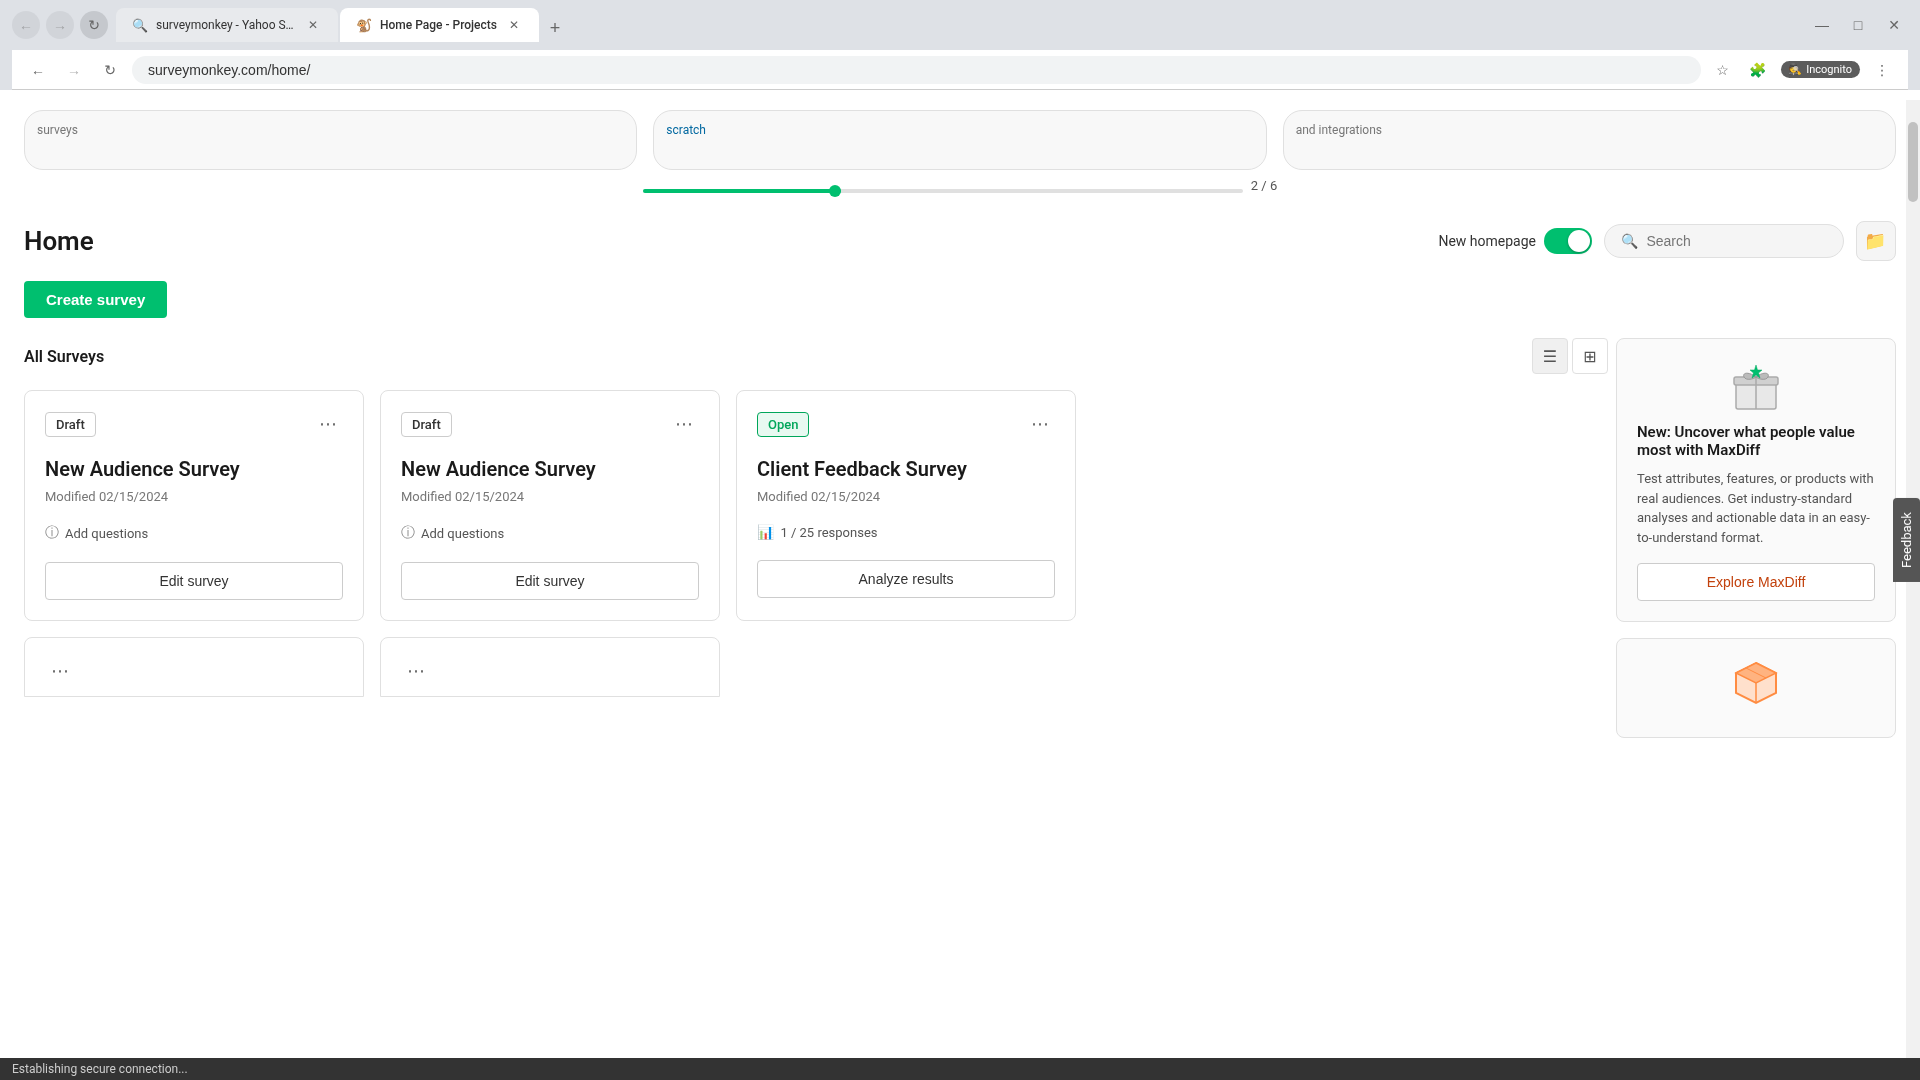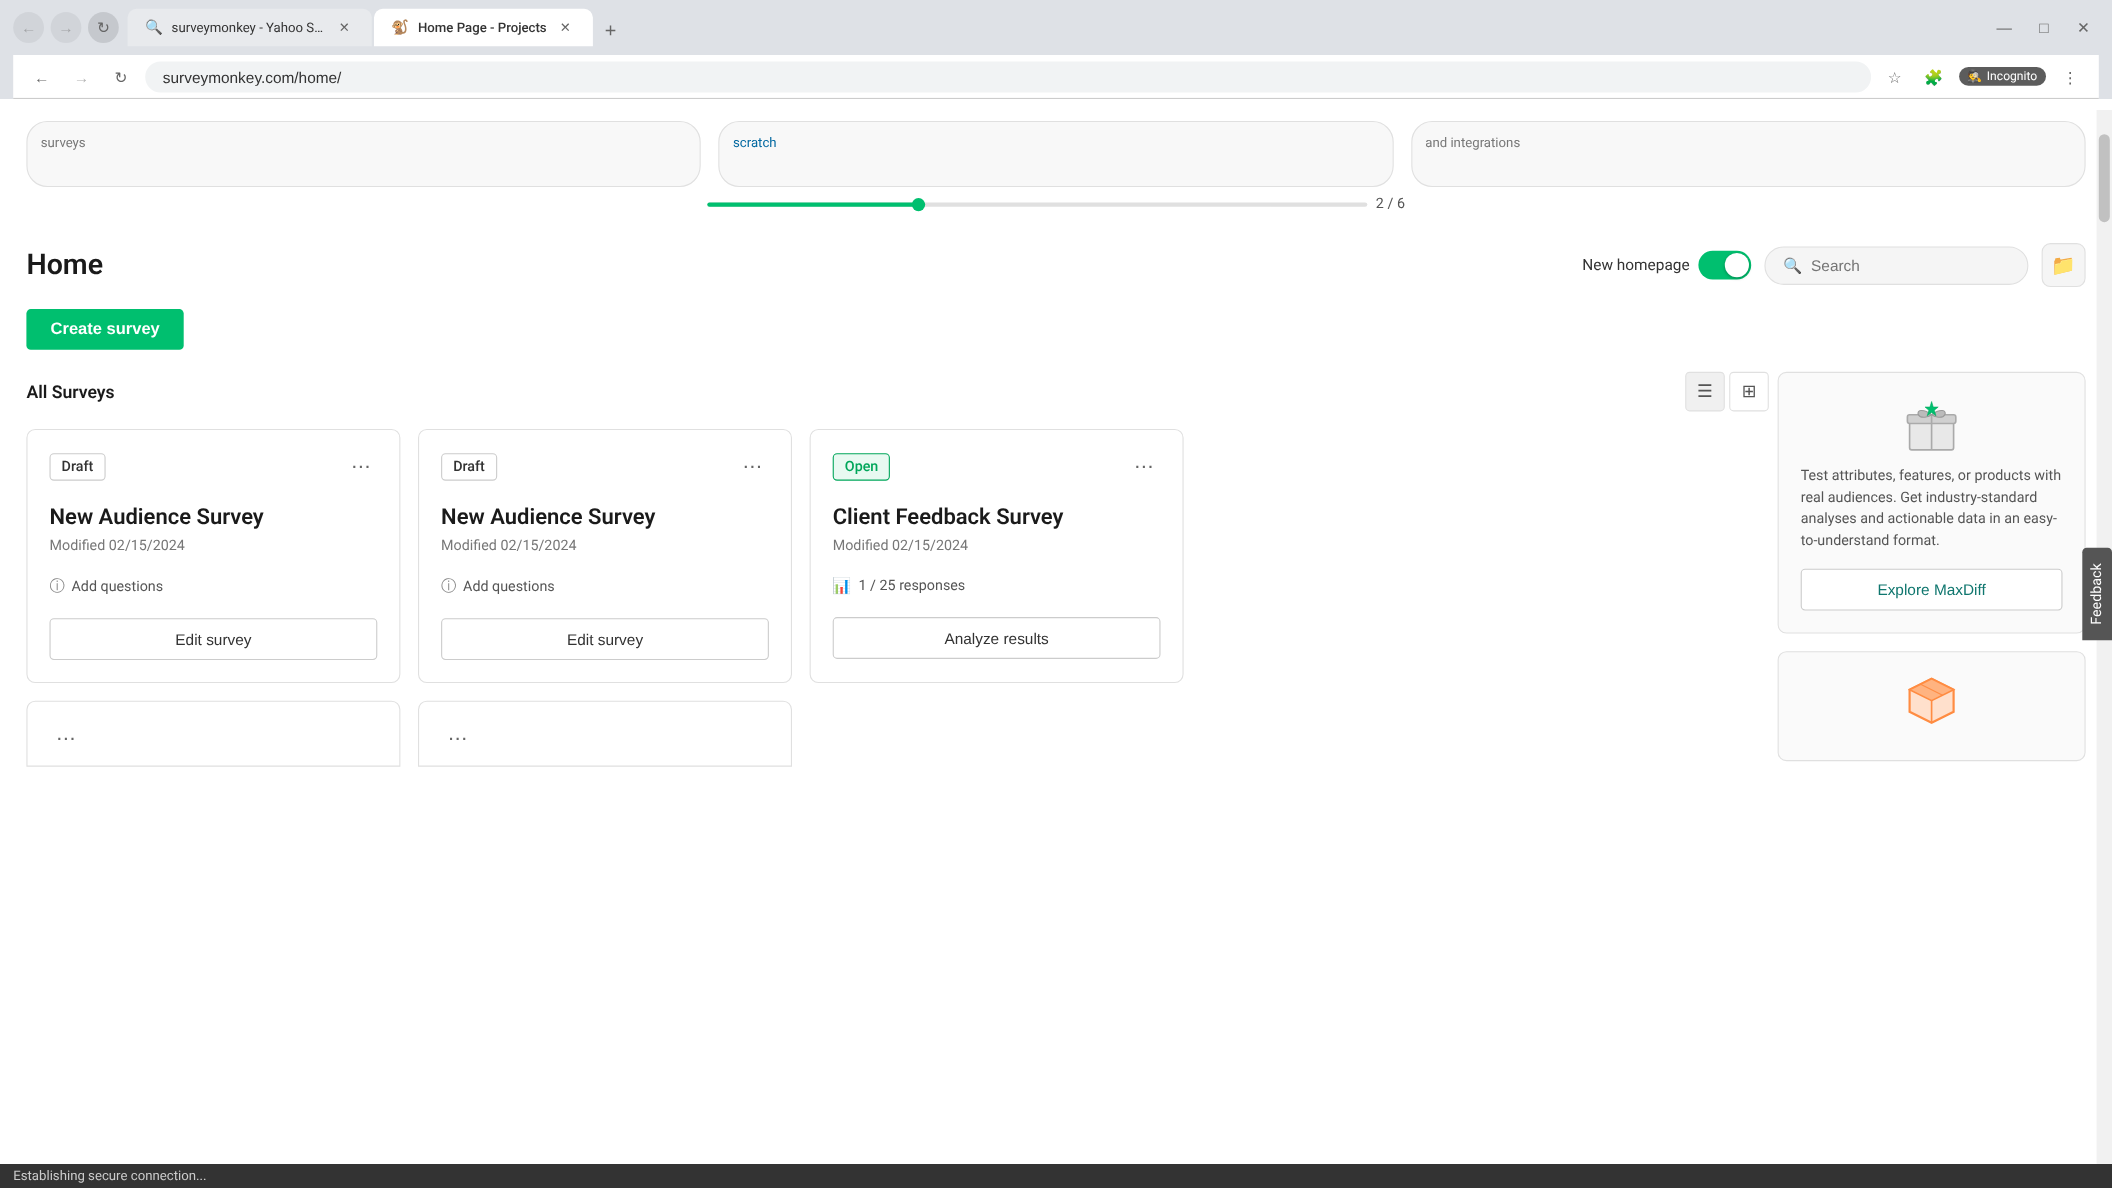--- a/index.html
+++ b/index.html
@@ -143,21 +143,21 @@
       border: 1px solid #e0e0e0;
       border-radius: 19px;
       padding: 12px;
       font-size: 12px;
       color: #666;
     }
 
     
     .progress-bar-row {
       display: flex;
-      align-items: center;
+      align-items: flex-end;
       justify-content: center;
       padding: 8px 0;
       gap: 8px;
       background: #fff;
     }
     .progress-track {
       width: 600px;
       height: 4px;
       background: #e0e0e0;
       border-radius: 2px;
@@ -413,21 +413,21 @@
       margin-bottom: 16px;
     }
     .explore-btn {
       display: block;
       width: 100%;
       padding: 10px;
       border: 1px solid #ccc;
       border-radius: 4px;
       background: #fff;
       font-size: 14px;
-      color: #0f766e;
+      color: #c2410c;
       cursor: pointer;
     }
 
     
     .survey-cards-row2 {
       display: flex;
       gap: 16px;
       margin-top: 16px;
     }
     .survey-card-partial {
@@ -678,20 +678,21 @@
               <rect x="8" y="22" width="40" height="28" rx="2" fill="#e8e8e8" stroke="#aaa" stroke-width="1.5"></rect>
               <rect x="6" y="18" width="44" height="8" rx="2" fill="#d0d0d0" stroke="#aaa" stroke-width="1.5"></rect>
               <line x1="28" y1="18" x2="28" y2="50" stroke="#aaa" stroke-width="1.5"></line>
 
               <path d="M28 18 C20 12 14 14 16 18 C18 22 26 20 28 18Z" fill="#bbb" stroke="#999" stroke-width="1"></path>
               <path d="M28 18 C36 12 42 14 40 18 C38 22 30 20 28 18Z" fill="#bbb" stroke="#999" stroke-width="1"></path>
 
               <polygon points="28,6 29.5,11 34,11 30.5,14 32,19 28,16 24,19 25.5,14 22,11 26.5,11" fill="#00bf6f" stroke="#00a85e" stroke-width="0.5"></polygon>
             </svg>
           </div>
+          <div class="promo-title">New: Uncover what people value most with MaxDiff</div>
           <div class="promo-desc">Test attributes, features, or products with real audiences. Get industry-standard analyses and actionable data in an easy-to-understand format.</div>
           <button class="explore-btn">Explore MaxDiff</button>
         </div>
 
         <div class="promo-card" style="height:100px;overflow:hidden;display:flex;align-items:center;justify-content:center;">
           <div style="font-size:40px;">
             <svg width="56" height="56" viewBox="0 0 56 56" fill="none">
 
               <polygon points="28,8 48,18 48,38 28,48 8,38 8,18" fill="#ffe0cc" stroke="#ff8c42" stroke-width="2"></polygon>
               <polygon points="28,8 48,18 28,28 8,18" fill="#ffb380" stroke="#ff8c42" stroke-width="1.5"></polygon>

